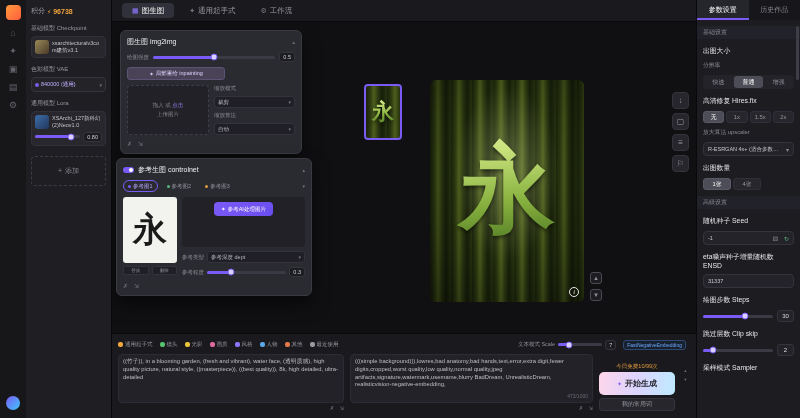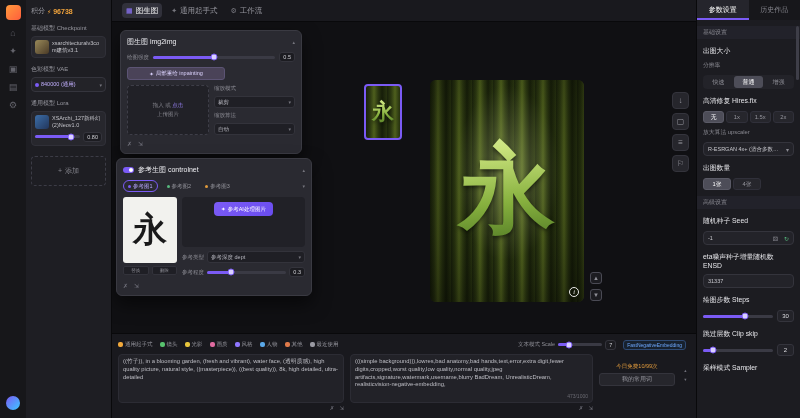--- a/index.html
+++ b/index.html
@@ -30,21 +30,21 @@
 .loratop{display:flex;gap:3px;align-items:center}
 .lorasl{display:flex;align-items:center;gap:3px}
 .valbox{background:#1c1c21;border:1px solid #34343c;border-radius:3px;font-size:5.5px;color:#cfcfd4;padding:1px 3px;flex:none}
 .addbox{margin-top:7px;height:30px;border:1px dashed #3c3c46;border-radius:4px;display:flex;align-items:center;justify-content:center;gap:3px;color:#86868e;font-size:7px}
 
 .slider{position:relative;height:3px;background:#3a3a44;border-radius:2px;flex:1}
 .slider .fill{position:absolute;left:0;top:0;bottom:0;background:#7b5bf5;border-radius:2px}
 .slider .knob{position:absolute;top:50%;width:7px;height:7px;background:#d9d0ff;border:1px solid #7b5bf5;border-radius:50%;transform:translate(-50%,-50%)}
 
 #topbar{left:112px;top:0;width:584px;height:22px;background:#19191e;border-bottom:1px solid #09090b;display:flex;align-items:center;gap:5px;padding:0 10px}
-.tbtab{height:15px;display:flex;align-items:center;gap:3px;padding:0 4px;border-radius:4px;font-size:7.5px;color:#96969e}
+.tbtab{height:15px;display:flex;align-items:center;gap:3px;padding:0 10px;border-radius:4px;font-size:7.5px;color:#96969e}
 .tbtab.active{background:#31313b;color:#fff}
 .tbicon{font-size:7px;color:#8f76ff}
 .tbicon.g{color:#76767e}
 
 #canvas{left:112px;top:22px;width:584px;height:311px;background:#101013;overflow:hidden}
 .fpanel{position:absolute;background:#2a2a31;border:1px solid #3a3a42;border-radius:6px;box-shadow:0 8px 18px rgba(0,0,0,.55);padding:6px;font-size:6px}
 .fptitle{display:flex;align-items:center;gap:4px;font-size:7px;color:#ececf0;margin-bottom:5px}
 .fptitle .sp{margin-left:auto;color:#76767e;font-size:5px}
 .mlabel{font-size:5.5px;color:#8e8e96;flex:none}
 .hrow{display:flex;align-items:center;gap:4px;margin-bottom:5px}
@@ -378,20 +378,24 @@
         <span>(((simple background))),lowres,bad anatomy,bad hands,text,error,extra digit,fewer digits,cropped,worst quality,low quality,normal quality,jpeg artifacts,signature,watermark,username,blurry BadDream, UnrealisticDream, realisticvision-negative-embedding,</span>
         <span class="counter">473/1000</span>
       </div>
       <div class="tica">
         <span>✗</span>
         <span>⇲</span>
       </div>
     </div>
     <div class="gencol">
       <div class="free">今日免费10/99次</div>
+      <div class="genbtn">
+        <span class="gs">✦</span>
+        <span>开始生成</span>
+      </div>
       <div class="favbtn">我的常用词</div>
     </div>
     <div class="pcollapse">
       <span>▴</span>
       <span>▾</span>
     </div>
   </div>
 </div>
 
 <div id="rpanel" class="abs">

